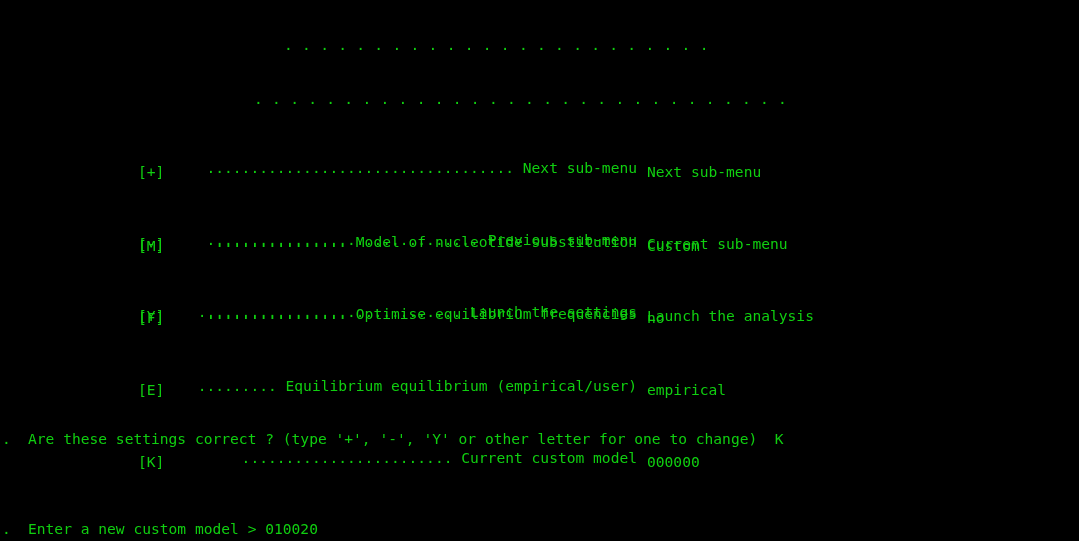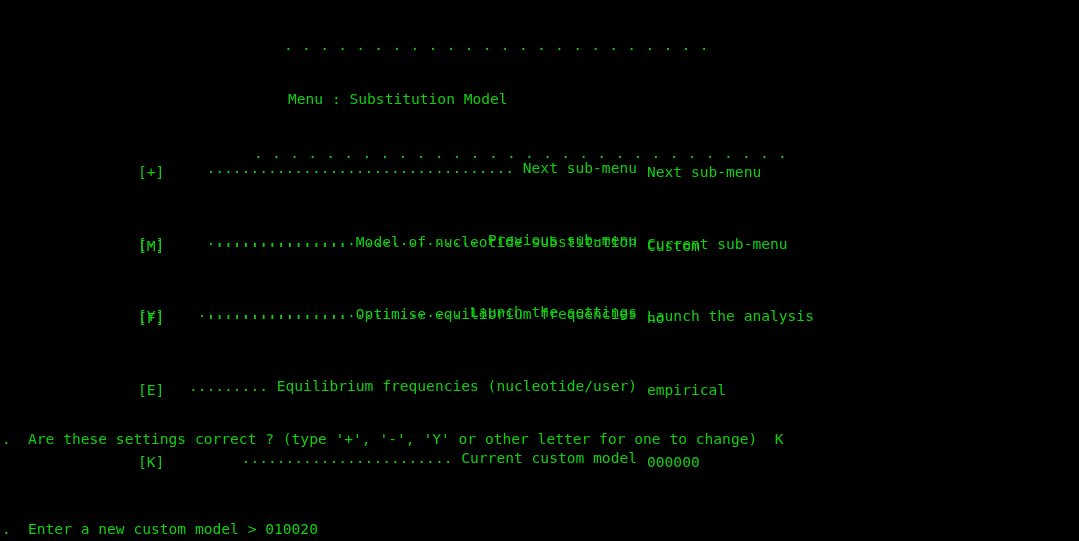--- a/index.html
+++ b/index.html
@@ -91,41 +91,40 @@
     display: inline-block;
   }
 </style>
 </head>
 <body style="background: rgb(0, 0, 0);">
 
 <div class="terminal" style="background: rgb(0, 0, 0); color: rgb(16, 207, 16);">
 
   <div class="header">
     <span class="hline rule-top">. . . . . . . . . . . . . . . . . . . . . . . .</span>
-    <span class="hline title">Menu : Substitution Model</span>
     <span class="hline rule-bot">. . . . . . . . . . . . . . . . . . . . . . . . . . . . . .</span>
   </div>
 
   <div class="nav-group">
 
     <span class="menu-row"><span class="key">[+]</span><span class="leader">................................... Next sub-menu</span><span class="val">Next sub-menu</span></span>
 
     <span class="menu-row"><span class="key">[-]</span><span class="leader">............................... Previous sub-menu</span><span class="val">Current sub-menu</span></span>
 
     <span class="menu-row"><span class="key">[Y]</span><span class="leader">.............................. Launch the settings</span><span class="val">Launch the analysis</span></span>
 
   </div>
 
   <div class="opt-group">
 
     <span class="menu-row"><span class="key">[M]</span><span class="leader">............... Model of nucleotide substitution</span><span class="val">Custom</span></span>
 
     <span class="menu-row"><span class="key">[F]</span><span class="leader">................ Optimise equilibrium frequencies</span><span class="val">no</span></span>
 
-    <span class="menu-row"><span class="key">[E]</span><span class="leader">......... Equilibrium frequencies (nucleotide/user)</span><span class="val">empirical</span></span>
+    <span class="menu-row"><span class="key">[E]</span><span class="leader">......... Equilibrium equilibrium (empirical/user)</span><span class="val">empirical</span></span>
 
     <span class="menu-row"><span class="key">[K]</span><span class="leader">........................ Current custom model</span><span class="val">000000</span></span>
 
 
     
 
     
 
     
 

